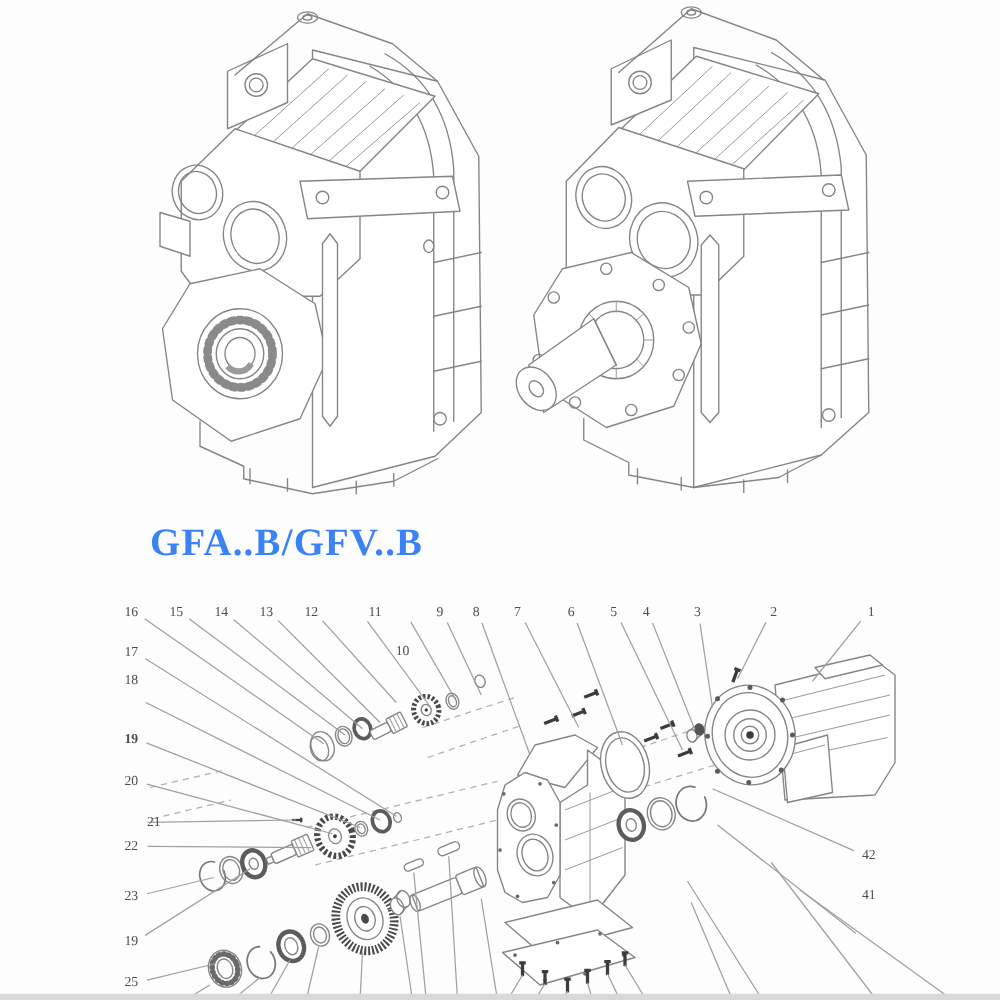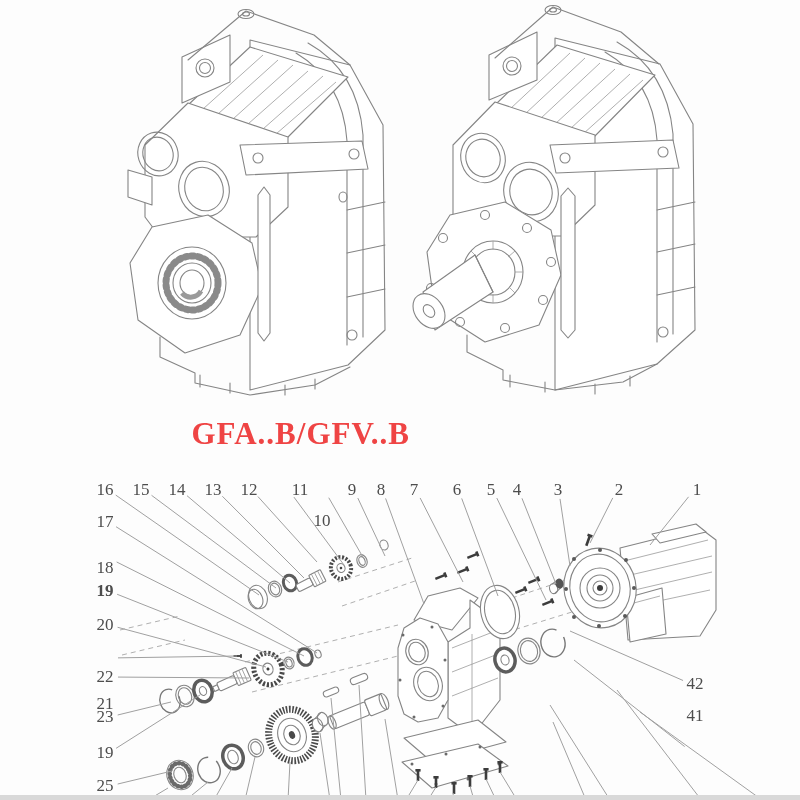--- a/index.html
+++ b/index.html
@@ -1,24 +1,24 @@
 <!DOCTYPE html>
 <html><head>
 <meta charset="utf-8">
 <style>
   html,body{margin:0;padding:0;background:#fff;}
   .stage{position:relative;width:800px;height:800px;background:#fdfdfd;overflow:hidden;
          font-family:"Liberation Serif", serif;}
   svg{position:absolute;left:0;top:0;}
-  .model-label{position:absolute;font-weight:bold;color:#ef4444;font-size:31px;
-               letter-spacing:1px;text-align:right;font-family:"Liberation Serif",serif;}
+  .model-label{position:absolute;font-weight:bold;color:#3b82f6;font-size:31px;
+               letter-spacing:1px;text-align:left;font-family:"Liberation Serif",serif;}
   .model-label.left{left:120px;top:416px;width:290px;}
   .model-label.right{left:450px;top:418px;width:180px;}
   #callouts{position:absolute;left:0;top:0;width:800px;height:800px;pointer-events:none;}
-  .callout{position:absolute;transform:translate(-50%,-50%);font-size:17px;color:#4d4d4d;
+  .callout{position:absolute;transform:translate(-50%,-50%);font-size:11px;color:#4d4d4d;
            font-family:"Liberation Serif",serif;}
   .page-edge{position:absolute;left:0;bottom:0;width:800px;height:5px;background:#d9d9d9;}
   
   .ln{fill:none;stroke:#858585;stroke-width:1.1;stroke-linejoin:round;stroke-linecap:round;}
   .lnf{fill:#ffffff;stroke:#858585;stroke-width:1.1;stroke-linejoin:round;}
   .thin{fill:none;stroke:#9a9a9a;stroke-width:.8;}
   .dash{fill:none;stroke:#b0b0b0;stroke-width:1;stroke-dasharray:5 4;}
   .leader{stroke:#a0a0a0;stroke-width:1;}
   .dark{fill:#3c3c3c;stroke:none;}
 </style>
@@ -389,24 +389,24 @@
       <span class="callout" style="left: 381px; top: 490px;">8</span>
       <span class="callout" style="left: 352px; top: 490px;">9</span>
       <span class="callout" style="left: 322px; top: 490px; margin-top: 31px;">10</span>
       <span class="callout" style="left: 300px; top: 490px;">11</span>
       <span class="callout" style="left: 249px; top: 490px;">12</span>
       <span class="callout" style="left: 213px; top: 490px;">13</span>
       <span class="callout" style="left: 177px; top: 490px;">14</span>
       <span class="callout" style="left: 141px; top: 490px;">15</span>
       <span class="callout" style="left: 105px; top: 490px;">16</span>
       <span class="callout" style="left: 105px; top: 522px;">17</span>
-      <span class="callout" style="left: 105px; top: 568px; font-family: Liberation Serif, serif;">18</span>
+      <span class="callout" style="left: 105px; top: 544px; font-family: Liberation Serif, serif;">18</span>
       <span class="callout" style="left: 105px; top: 591px; font-weight: bold;">19</span>
       <span class="callout" style="left: 105px; top: 625px;">20</span>
-      <span class="callout" style="left: 105px; top: 658px; margin-top: 46px;">21</span>
+      <span class="callout" style="left: 123px; top: 658px;">21</span>
       <span class="callout" style="left: 105px; top: 677px;">22</span>
       <span class="callout" style="left: 105px; top: 717px;">23</span>
       <span class="callout" style="left: 105px; top: 753px;">19</span>
       <span class="callout" style="left: 105px; top: 786px;">25</span>
       <span class="callout" style="left: 695px; top: 716px;">41</span>
       <span class="callout" style="left: 695px; top: 684px;">42</span>
     </div>
 
 <div class="page-edge"></div>
 </div>

